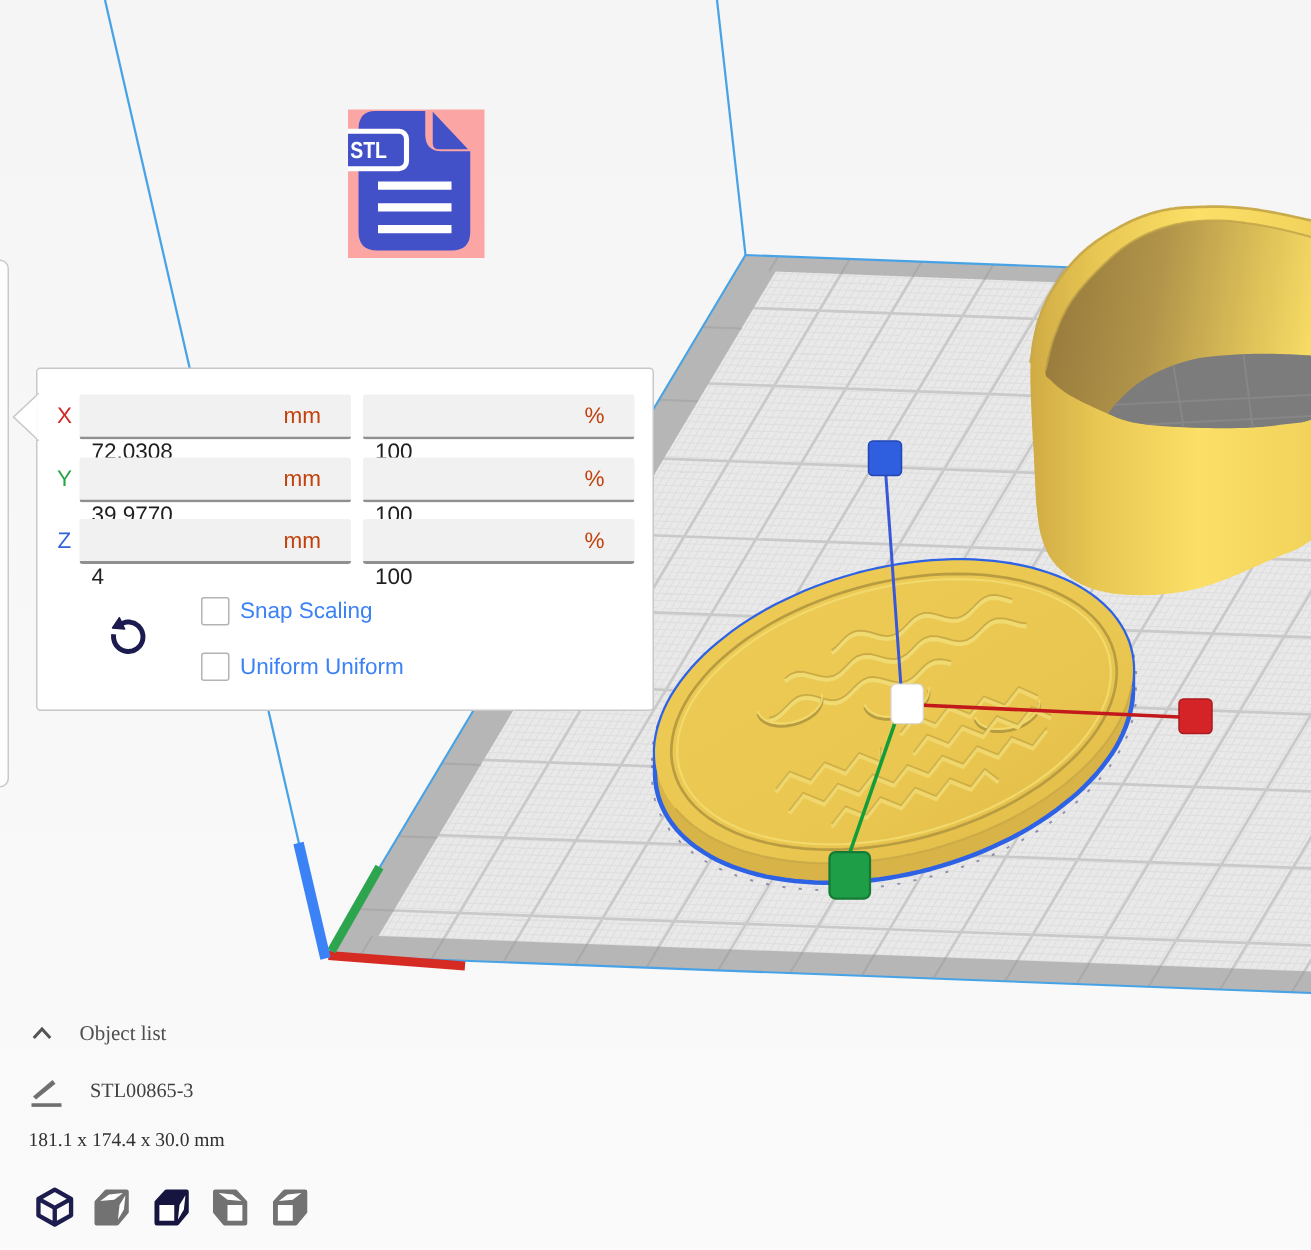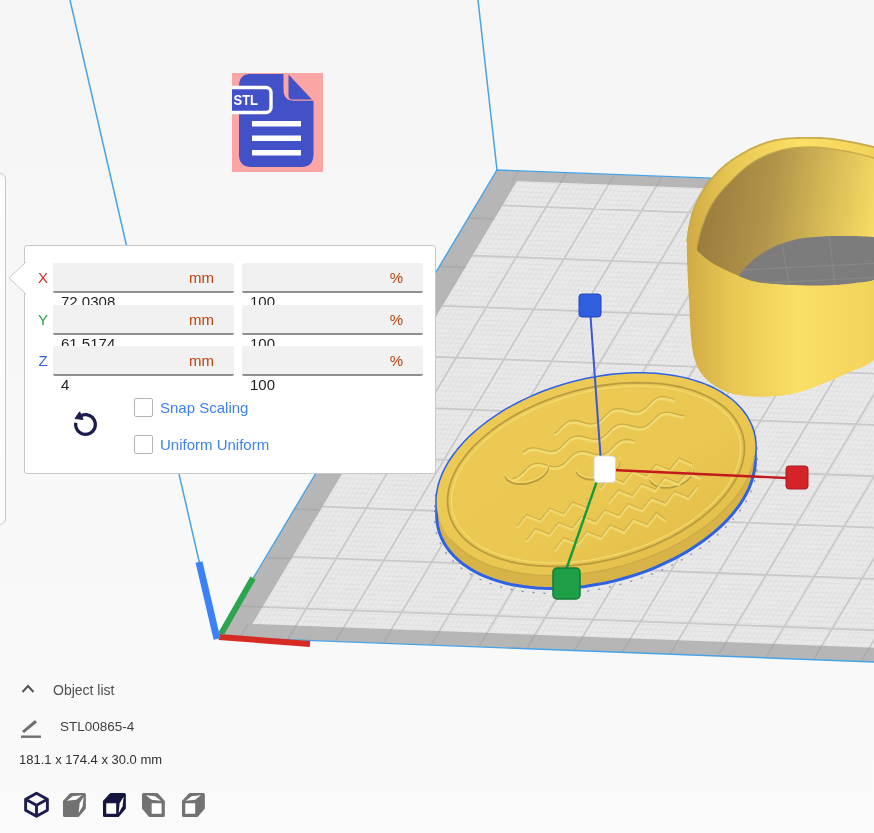--- a/index.html
+++ b/index.html
@@ -8,21 +8,21 @@
 #panel { left:24px; top:245px; width:412px; height:229px; background:#fff;
   border:1px solid #c8c8c8; border-radius:3px; }
 .field { position:absolute; width:181px; height:30px; background:#f1f1f1;
   border-bottom:2px solid #8f8f8f; border-radius:2px; font-size:15px; color:#1f1f1f; }
 .field .val { position:absolute; left:8px; top:0; line-height:29px;margin-top:24px; }
 .field .unit { position:absolute; right:20px; top:0; line-height:29px; color:#c2410c; }
 .axl { position:absolute; left:10px; width:16px; text-align:center; font-size:15px; line-height:30px; }
 .cb { position:absolute; left:109px; width:19px; height:19px; background:#fff;
   border:1.5px solid #b4b4b4; border-radius:2px; }
 .cblab { position:absolute; left:135px; font-size:15px; color:#3b82f6; line-height:19px; white-space:nowrap; }
-.btxt { position:absolute; white-space:nowrap; }
+.btxt { position:absolute; white-space:nowrap;font-family:Liberation Serif, serif; }
 </style></head><body>
 <svg class="abs" style="left:0;top:0" width="874" height="833" viewBox="0 0 874 833">
 <defs>
 <clipPath id="cpPlate">
         <polygon points="218.0,637.0 1618.0,690.3 1897.0,223.3 497.0,170.0"></polygon>
       </clipPath>
 <linearGradient id="gWall" gradientUnits="userSpaceOnUse" x1="687" y1="0" x2="910" y2="0">
 <stop offset="0" stop-color="#d0ab45"></stop>
         <stop offset="0.2" stop-color="#e8c753"></stop>
 <stop offset="0.5" stop-color="#fbdf66"></stop>
@@ -137,21 +137,21 @@
   <span class="axl" style="top:100px;color:#3465d8">Z</span>
   <div class="field" style="left:28px;top:17px">
       <span class="val">72.0308</span>
       <span class="unit">mm</span>
     </div>
   <div class="field" style="left:217px;top:17px">
       <span class="val">100</span>
       <span class="unit">%</span>
     </div>
   <div class="field" style="left:28px;top:59px">
-      <span class="val">61.5174</span>
+      <span class="val">39.9770</span>
       <span class="unit">mm</span>
     </div>
   <div class="field" style="left:217px;top:59px">
       <span class="val">100</span>
       <span class="unit">%</span>
     </div>
   <div class="field" style="left:28px;top:100px">
       <span class="val">4</span>
       <span class="unit">mm</span>
     </div>
@@ -170,21 +170,21 @@
 </div>
 
 <svg class="abs" style="left:21px;top:684px" width="14" height="10" viewBox="0 0 14 10">
   <path d="M1.5 8 L7 2 L12.5 8" fill="none" stroke="#545454" stroke-width="2"></path>
 </svg>
 <div class="btxt" style="position:absolute;left:53px;top:682px;font-size:14px;color:#4f4f4f">Object list</div>
 <svg class="abs" style="left:20px;top:716px" width="22" height="23" viewBox="0 0 22 23">
   <path d="M2 15 L15 4 L17 6.5 L4 17 Z" fill="#6f6f6f"></path>
   <rect x="1" y="19.5" width="20" height="2.4" fill="#6f6f6f"></rect>
 </svg>
-<div class="btxt" style="position:absolute;left:60px;top:719px;font-size:13.5px;color:#3f3f3f">STL00865-4</div>
+<div class="btxt" style="position:absolute;left:60px;top:719px;font-size:13.5px;color:#3f3f3f">STL00865-3</div>
 <div class="btxt" style="position:absolute;left:19px;top:752px;font-size:13px;color:#303030">181.1 x 174.4 x 30.0 mm</div>
 
 <svg class="abs" style="left:22px;top:790px" width="29" height="29" viewBox="0 0 24 24">
   <path d="M12 2.6 L21 7.7 V16.7 L12 21.8 L3 16.7 V7.7 Z M3 7.7 L12 12.6 L21 7.7 M12 12.6 V21.8" fill="none" stroke="#1c1c4e" stroke-width="2.4" stroke-linejoin="round"></path>
 </svg>
 <svg class="abs" style="left:61px;top:791px" width="28" height="28" viewBox="0 0 24 24">
     <polygon points="3.0,9.0 8.5,3.0 20.0,3.0 20.0,14.5 14.5,21.0 3.0,21.0" fill="#727272" stroke="#727272" stroke-width="2.6" stroke-linejoin="round"></polygon>
     <polygon points="5.0,8.3 10.0,4.5 18.0,3.7 13.0,7.5" fill="#fff"></polygon>
     <polygon points="16.0,10.5 19.4,5.0 18.5,13.1 15.1,19.0" fill="#fff"></polygon>
     <polygon points="4.5,10.5 13.0,10.5 13.0,19.5 4.5,19.5" fill="#727272"></polygon>

